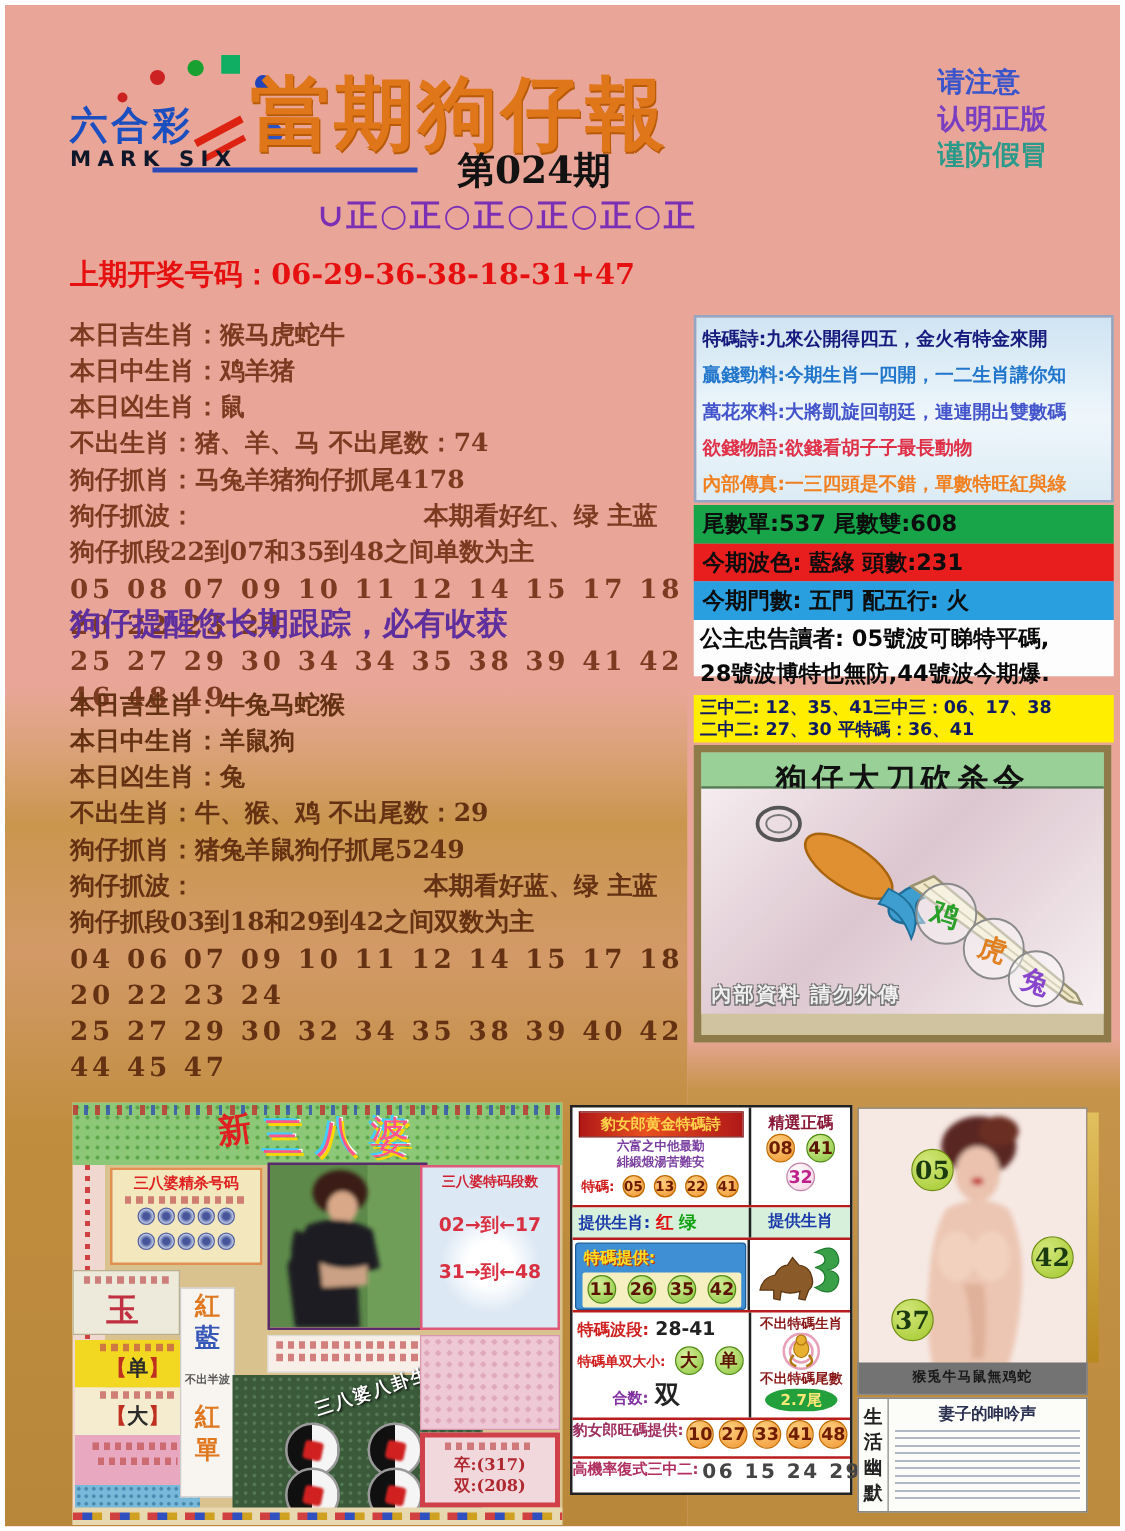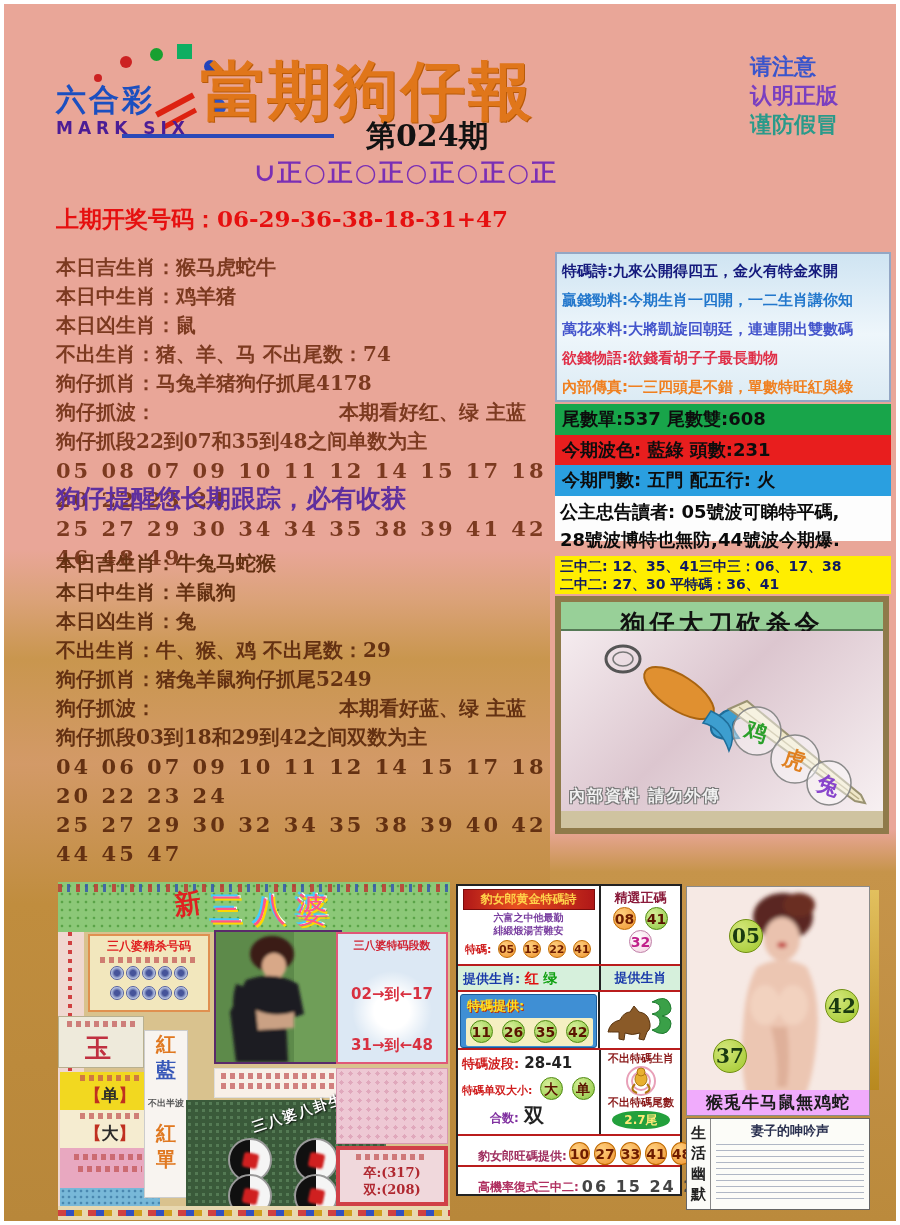--- a/index.html
+++ b/index.html
@@ -7,21 +7,21 @@
   #page{position:relative;width:900px;height:1225px;background:#e9a698;overflow:hidden;
         font-family:"DejaVu Sans",sans-serif;border:4px solid #fff;}
   .abs{position:absolute;}
   
   #bg-left{left:0;top:0;width:546px;height:1217px;
     background:linear-gradient(180deg,#e9a698 0px,#e9a698 545px,#dba279 595px,#c9964e 655px,#c2904290 760px,#c08d3e 900px,#b8873a 1217px);}
   #bg-right{left:546px;top:0;width:350px;height:1217px;
     background:linear-gradient(180deg,#e9a698 0px,#e9a698 825px,#c6944a 868px,#bb8a3c 1217px);}
   
   .logo-cn{font-size:30px;font-weight:bold;color:#1b4fc0;letter-spacing:3px;font-family:"DejaVu Serif",serif;text-align:right;}
-  .logo-en{font-size:17px;font-weight:bold;color:#4c1d95;letter-spacing:5px;}
+  .logo-en{font-size:17px;font-weight:bold;color:#0f172a;letter-spacing:5px;}
   .dot{border-radius:50%;}
   .main-title{font-size:64px;font-weight:bold;color:#e0761a;font-family:"DejaVu Serif",serif;letter-spacing:3px;
     text-shadow:1px 1px 0 #b85a08;}
   .issue{font-size:30px;font-weight:bold;color:#121212;font-family:"DejaVu Serif",serif;}
   .zheng{font-size:25px;font-weight:bold;color:#7a2fb5;letter-spacing:2px;font-family:"DejaVu Serif",serif;}
   .notice-line{font-size:22px;font-weight:bold;line-height:29px;font-family:"DejaVu Serif",serif;}
   .lastdraw{font-size:23px;font-weight:bold;color:#e61010;font-family:"DejaVu Serif",serif;}
   
   .tblock{font-family:"DejaVu Serif",serif;font-size:20px;line-height:29px;font-weight:bold;}
   .tblock .numline{font-size:21px;letter-spacing:3px;}
@@ -68,29 +68,29 @@
   .greenband{background:#d6f0dc;font-size:13px;font-weight:bold;color:#1a3aaa;line-height:24px;white-space:nowrap;}
   #temabox{position:absolute;left:2px;top:2px;width:137px;height:54px;background:#3f8fd4;border-radius:3px;border:1px solid #1a5a96;}
   #temabox .lbl{position:absolute;left:6px;top:2px;font-size:13px;font-weight:bold;color:#ffe020;text-shadow:1px 1px 0 #c03000;}
   #temabox .strip{position:absolute;left:5px;top:23px;width:127px;height:28px;background:#f5efc2;border-radius:2px;text-align:center;padding-top:2px;}
   .redlbl{color:#d02020;font-weight:bold;}
   .purlbl{color:#8030a0;font-weight:bold;}
   .bigval{color:#222;font-weight:bold;}
   .buchu-t{font-size:11px;font-weight:bold;color:#8a1a1a;text-align:center;line-height:14px;}
   .tailpill{margin:1px auto 0 auto;width:58px;height:18px;background:#23a03c;border-radius:50%/60%;
     color:#ffe878;font-size:12px;font-weight:bold;text-align:center;line-height:18px;}
-  .row56{display:flex;align-items:flex-end;padding-left:20px;white-space:nowrap;}
+  .row56{display:flex;align-items:flex-start;padding-left:0;white-space:nowrap;}
   
   #photobox{left:682px;top:882px;width:184px;height:228px;border:1px solid #8a8a8a;
     background:linear-gradient(160deg,#f8ece8,#f3dcd4 50%,#fbf4f2);overflow:hidden;}
   .numcirc{position:absolute;width:34px;height:34px;border-radius:50%;
     background:radial-gradient(circle at 35% 30%,#d3e77a,#a2c82e);border:1px solid #6f8f10;
     color:#1a3a10;font-size:20px;font-weight:bold;text-align:center;line-height:33px;font-family:"DejaVu Serif",serif;}
-  #zodiacband{left:682px;top:1086px;width:184px;height:26px;background:#f0abfc;border:1px solid #8a8a8a;border-top:none;
-    text-align:center;font-size:17px;font-weight:bold;color:#1a1a1a;line-height:24px;letter-spacing:1px;font-family:"DejaVu Serif",serif;}
+  #zodiacband{left:682px;top:1086px;width:184px;height:26px;background:#737373;border:1px solid #8a8a8a;border-top:none;
+    text-align:center;font-size:11px;font-weight:bold;color:#1a1a1a;line-height:24px;letter-spacing:1px;font-family:"DejaVu Serif",serif;}
   #humorbox{left:682px;top:1114px;width:184px;height:92px;border:1px solid #666;background:#fcfcf8;display:flex;}
   #humor-v{width:24px;border-right:1px solid #888;display:flex;flex-direction:column;align-items:center;
     justify-content:space-around;font-family:"DejaVu Serif",serif;font-size:15px;font-weight:bold;color:#222;padding:4px 0;}
   #humor-main{flex:1;padding:3px 5px;}
   #humor-title{text-align:center;font-size:13px;font-weight:bold;color:#2a3050;font-family:"DejaVu Serif",serif;}
   .fakelines{margin-top:4px;height:58px;background:repeating-linear-gradient(180deg,#96a0b4 0 1.5px,transparent 1.5px 6px);opacity:.75;}
   #goldstrip{left:866px;top:886px;width:9px;height:200px;background:linear-gradient(180deg,#e2c05e,#b8891f);}
   
   #collage{left:54px;top:878px;width:392px;height:338px;background:#d9c28e;overflow:hidden;}
   .c-abs{position:absolute;}
@@ -129,21 +129,21 @@
   #cl-yinyang{left:128px;top:218px;width:200px;height:120px;background:#3a5a3a;
     background-image:radial-gradient(#547a54 1.5px,transparent 1.6px);background-size:7px 7px;}
   .bagua-title{position:absolute;left:64px;top:2px;font-size:14px;font-weight:bold;color:#fff;
     text-shadow:1px 1px 2px #000;transform:rotate(-18deg);letter-spacing:2px;white-space:nowrap;}
   .yy{position:absolute;width:44px;height:44px;border-radius:50%;border:2px solid #999;
     background:linear-gradient(90deg,#101010 50%,#f5f5f5 50%);display:flex;align-items:center;justify-content:center;}
   .yy i{display:block;width:15px;height:15px;background:#d02020;border-radius:3px;filter:blur(1px);transform:rotate(12deg);}
   #cl-duan{left:278px;top:50px;width:112px;height:132px;background:#dce8f4;border:2px solid #e05878;text-align:center;
     background-image:radial-gradient(circle at 50% 60%,#ffffff 0 18px,transparent 40px);}
   #cl-duan .ttl{font-size:11px;font-weight:bold;color:#d02030;margin-top:4px;white-space:nowrap;}
-  #cl-duan .seg{font-size:15px;font-weight:bold;color:#d83040;margin-top:32px;white-space:nowrap;}
+  #cl-duan .seg{font-size:15px;font-weight:bold;color:#d83040;margin-top:18px;white-space:nowrap;}
   #cl-pink{left:278px;top:186px;width:112px;height:76px;background:#eec8d4;border:1px solid #d898b0;
     background-image:radial-gradient(#e0a8bc 2px,transparent 2.2px);background-size:9px 9px;}
   #cl-red{left:278px;top:264px;width:112px;height:60px;border:4px solid #d04048;background:#f0d8dc;text-align:center;}
   #cl-red .hand{font-size:13px;font-weight:bold;color:#b02830;font-family:"DejaVu Serif",serif;line-height:17px;}
   #cl-bottom{left:0;top:324px;width:392px;height:14px;background:#e8d8b0;
     background-image:repeating-linear-gradient(90deg,#d04040 0 8px,#3050c0 8px 16px,#d0a020 16px 24px,#e8d8b0 24px 30px);
     background-size:30px 6px;background-position:0 4px;background-repeat:repeat-x;}
 </style>
 </head>
 <body>

